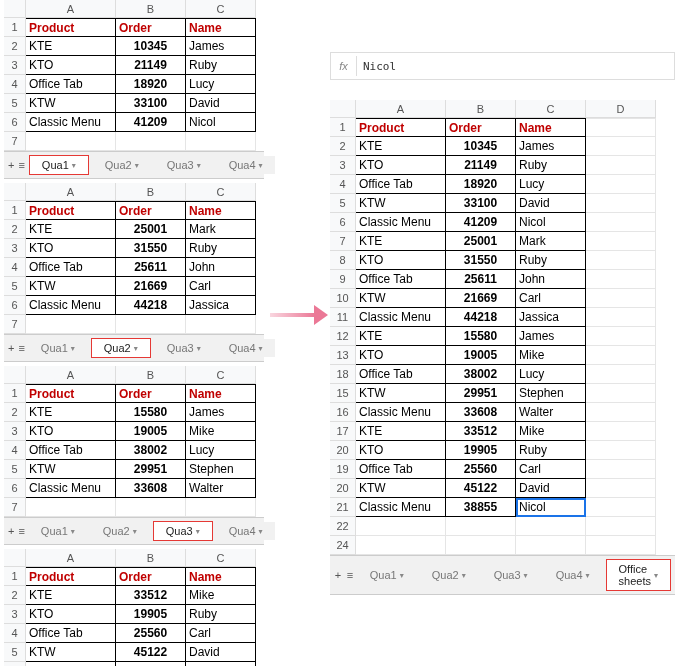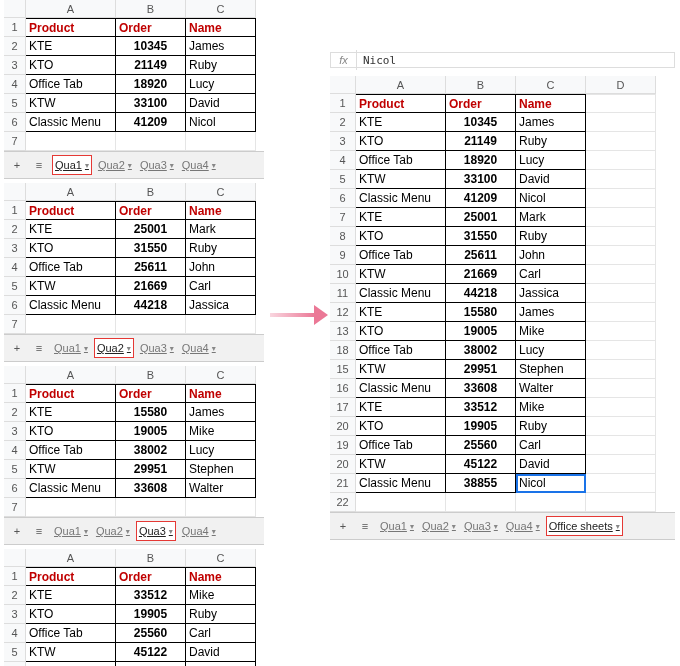--- a/index.html
+++ b/index.html
@@ -79,28 +79,27 @@
     gap: 4px;
     font-size: 11px;
     color: #555;
   }
   .tab-bar .icon-btn {
     width: 18px; height: 18px;
     display: flex; align-items:center; justify-content:center;
     color: #555; cursor: pointer;
   }
   .tab {
-    padding: 3px 2px;
+    padding: 3px 12px;
     background: #f1f1f1;
     color: #777;
     cursor: pointer;
     display: flex;
     align-items: center;
     gap: 3px;
-    text-decoration: underline;
   }
   .tab.active { background: #fff; color: #222; }
   .tab.hl { border: 1px solid #e53935 !important; }
   .tab .caret { font-size: 8px; color: #888; }
 
   .arrow {
     position: absolute;
     left: 270px;
     top: 305px;
     width: 60px;
@@ -113,21 +112,21 @@
   .arrow-head {
     position: absolute; left:44px; top:0;
     width:0;height:0;
     border-top:10px solid transparent;
     border-bottom:10px solid transparent;
     border-left:14px solid #eb7896;
   }
 
   .fx-bar {
     display:flex; align-items:center;
-    border:1px solid #ddd; height:16px; margin-bottom:8px;
+    border:1px solid #ddd; height:28px; margin-bottom:20px;
     font-size:11px;
   }
   .fx-bar .fx { width:26px; text-align:center; font-style:italic; color:#888; border-right:1px solid #ddd; line-height:20px;}
   .fx-bar .fx-val { padding-left:6px; color:#333; font-family: monospace;}
   
   
   .lw-a { width: 90px; }
   .lw-b { width: 70px; }
   .lw-c { width: 70px; }
   
@@ -566,20 +565,27 @@
       <div class="cell rw-c selected-cell">Nicol</div>
       <div class="cell rw-d" style="border-right:1px solid #e5e5e5;border-bottom:1px solid #e5e5e5;"></div>
       </div>
       <div class="grid-row empty">
         <div class="rh">22</div>
       <div class="cell rw-a"></div>
         <div class="cell rw-b"></div>
         <div class="cell rw-c"></div>
         <div class="cell rw-d"></div>
       </div>
+      <div class="grid-row empty">
+        <div class="rh">24</div>
+      <div class="cell rw-a"></div>
+        <div class="cell rw-b"></div>
+        <div class="cell rw-c"></div>
+        <div class="cell rw-d"></div>
+      </div>
     </div>
   <div class="tab-bar">
     <div class="icon-btn">+</div>
     <div class="icon-btn">≡</div>
     <div class="tab">
         <span>Qua1</span>
         <span class="caret">▾</span>
       </div>
     <div class="tab">
         <span>Qua2</span>

